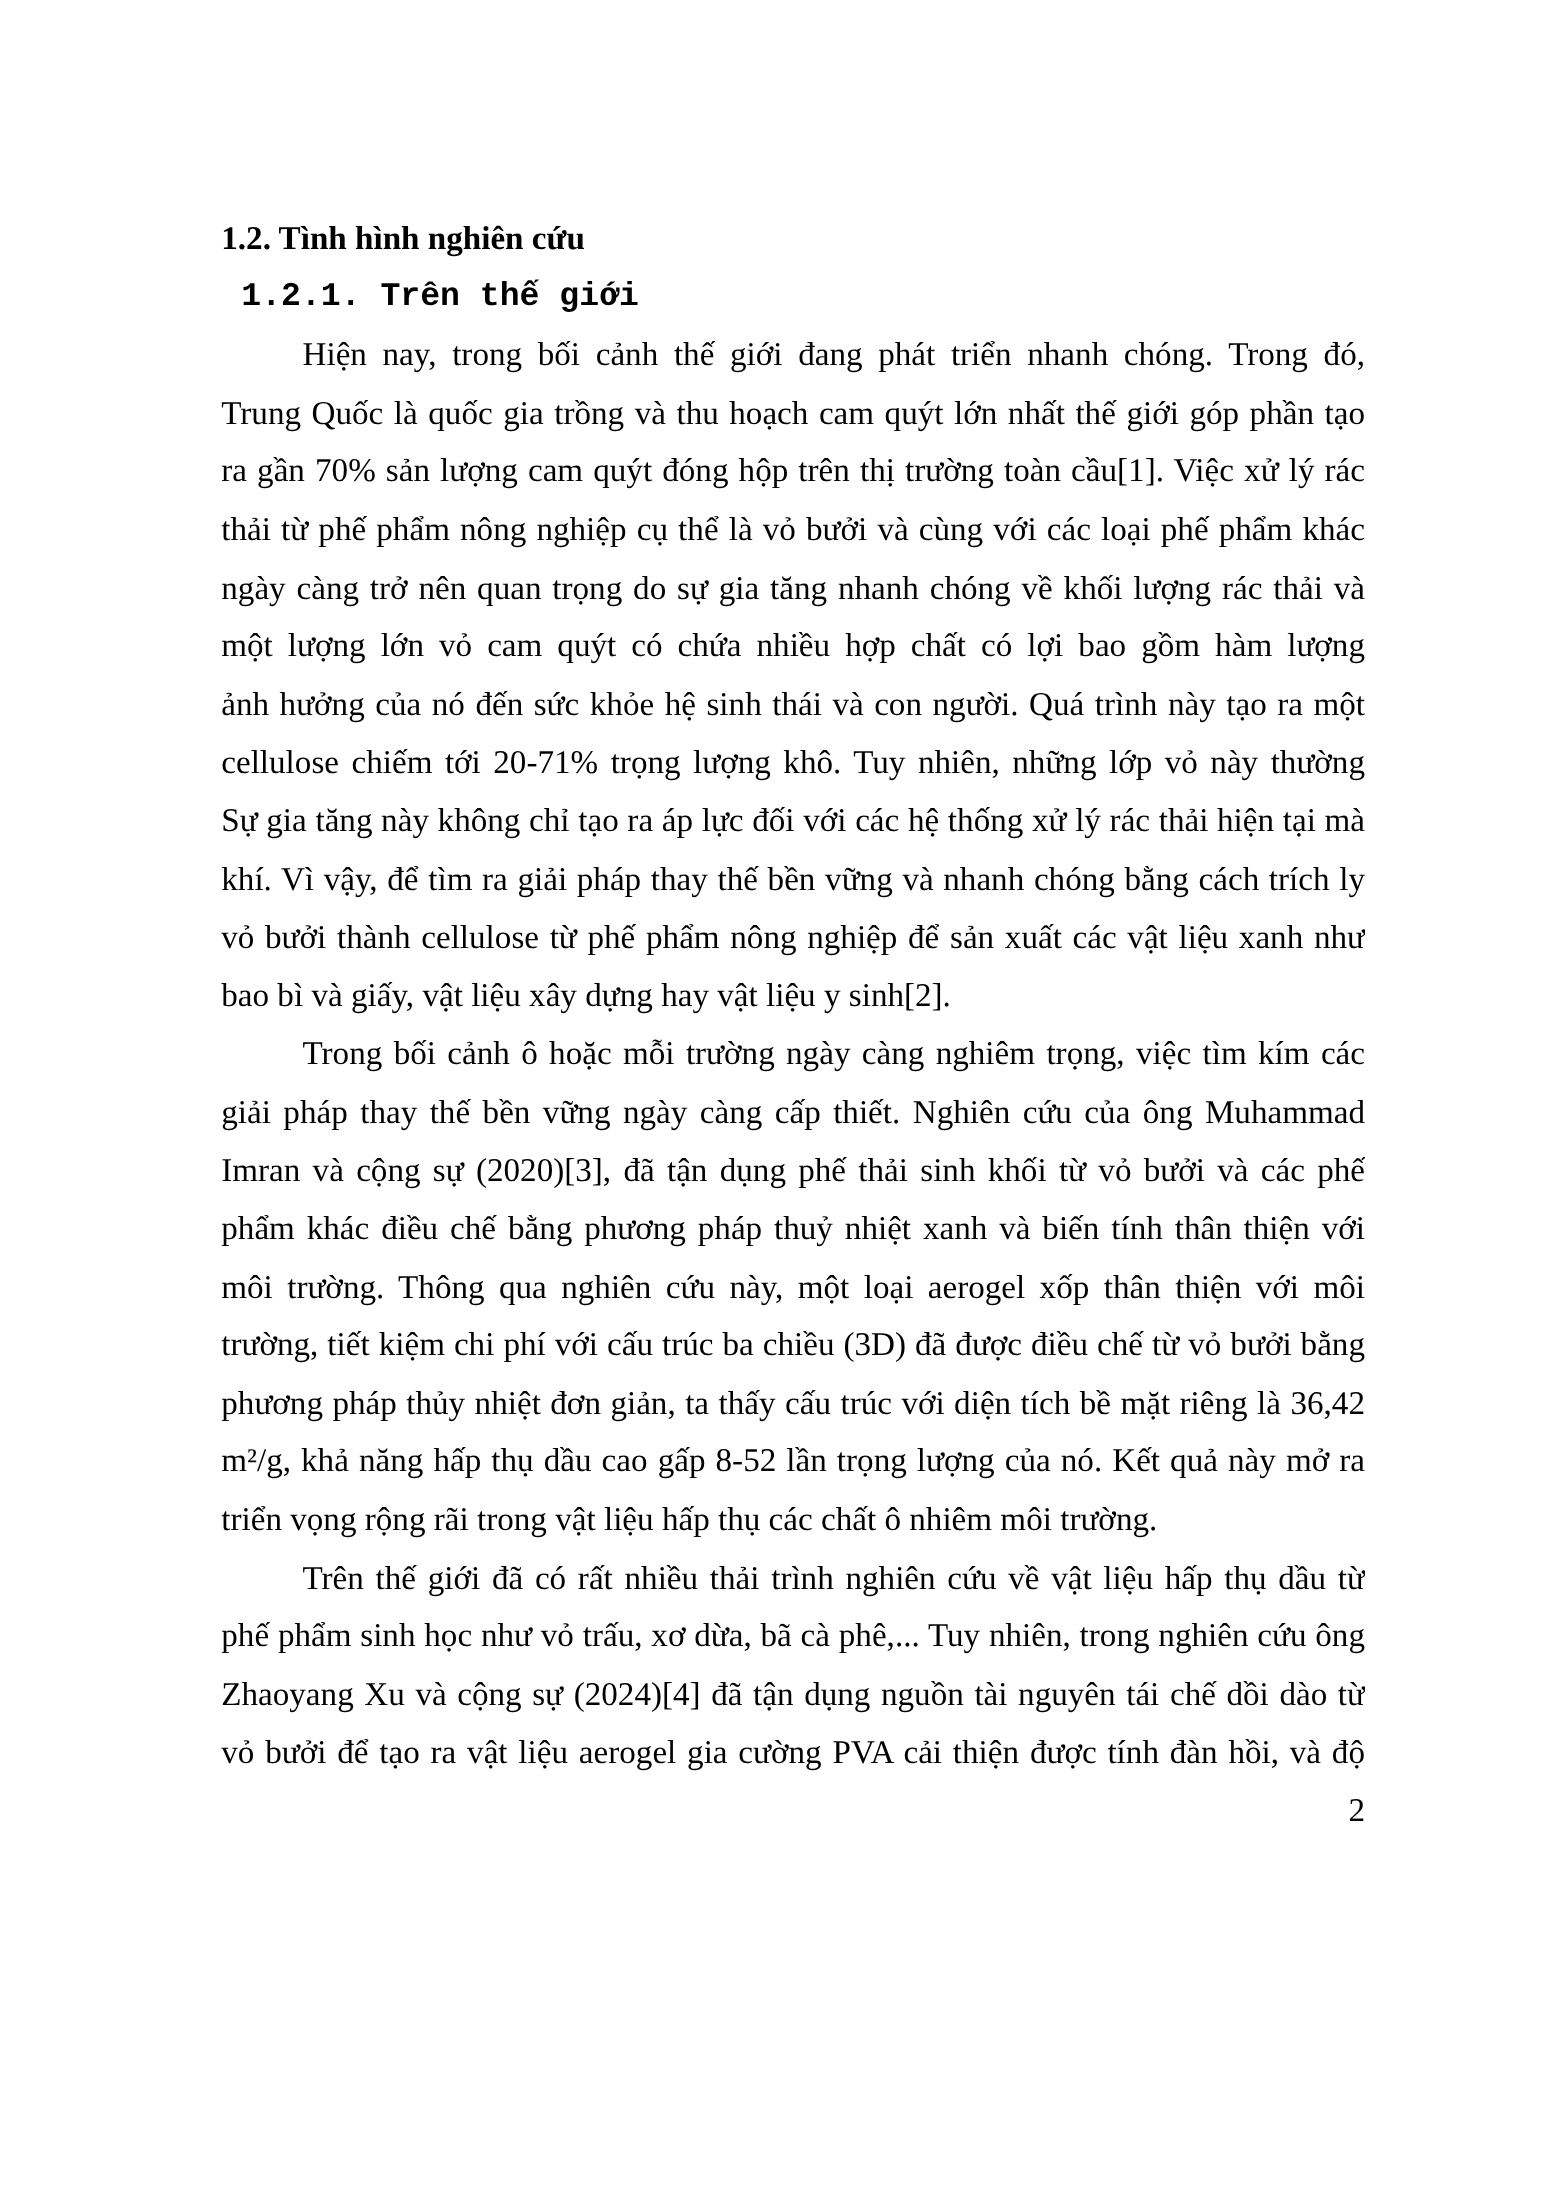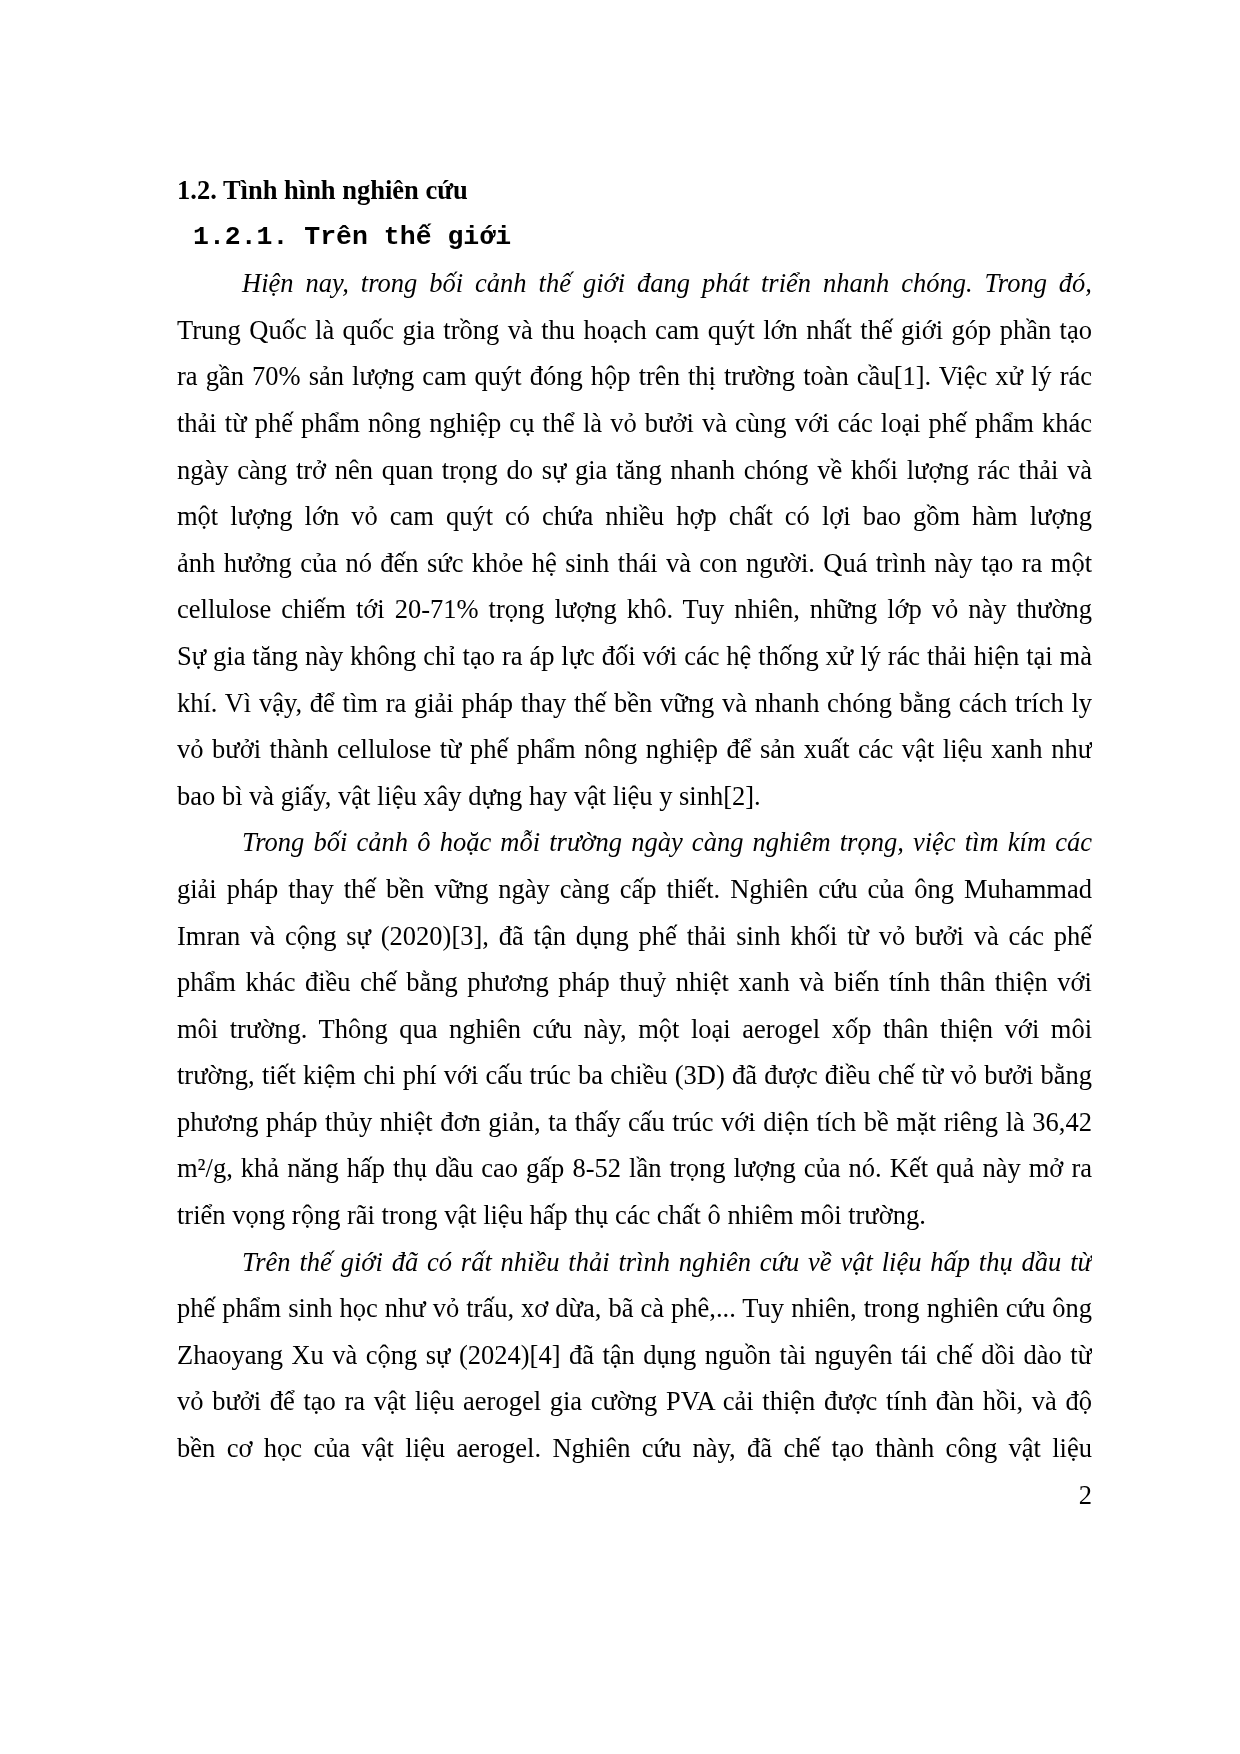--- a/index.html
+++ b/index.html
@@ -39,21 +39,20 @@
     margin: 0;
   }
   .line {
     height: 46.6px;
     overflow: hidden;
     text-align: justify;
     text-align-last: justify;
   }
   .line.first {
     text-indent: 65px;
-    font-style: italic;
   }
   .line.end {
     text-align-last: left;
   }
   .page-number {
     height: 46.6px;
     text-align: right;
   }
 </style>
 </head>
@@ -87,18 +86,17 @@
           <div class="line">trường, tiết kiệm chi phí với cấu trúc ba chiều (3D) đã được điều chế từ vỏ bưởi bằng</div>
           <div class="line">phương pháp thủy nhiệt đơn giản, ta thấy cấu trúc với diện tích bề mặt riêng là 36,42</div>
           <div class="line">m²/g, khả năng hấp thụ dầu cao gấp 8-52 lần trọng lượng của nó. Kết quả này mở ra</div>
           <div class="line end">triển vọng rộng rãi trong vật liệu hấp thụ các chất ô nhiêm môi trường.</div>
         </div>
         <div class="para">
           <div class="line first">Trên thế giới đã có rất nhiều thải trình nghiên cứu về vật liệu hấp thụ dầu từ</div>
           <div class="line">phế phẩm sinh học như vỏ trấu, xơ dừa, bã cà phê,... Tuy nhiên, trong nghiên cứu ông</div>
           <div class="line">Zhaoyang Xu và cộng sự (2024)[4] đã tận dụng nguồn tài nguyên tái chế dồi dào từ</div>
           <div class="line">vỏ bưởi để tạo ra vật liệu aerogel gia cường PVA cải thiện được tính đàn hồi, và độ</div>
-          <div class="line">bền cơ học của vật liệu aerogel. Nghiên cứu này, đã chế tạo thành công vật liệu</div>
         </div>
       </div>
     <div class="page-number">2</div>
   </div>
 </div>
 
 </body></html>

